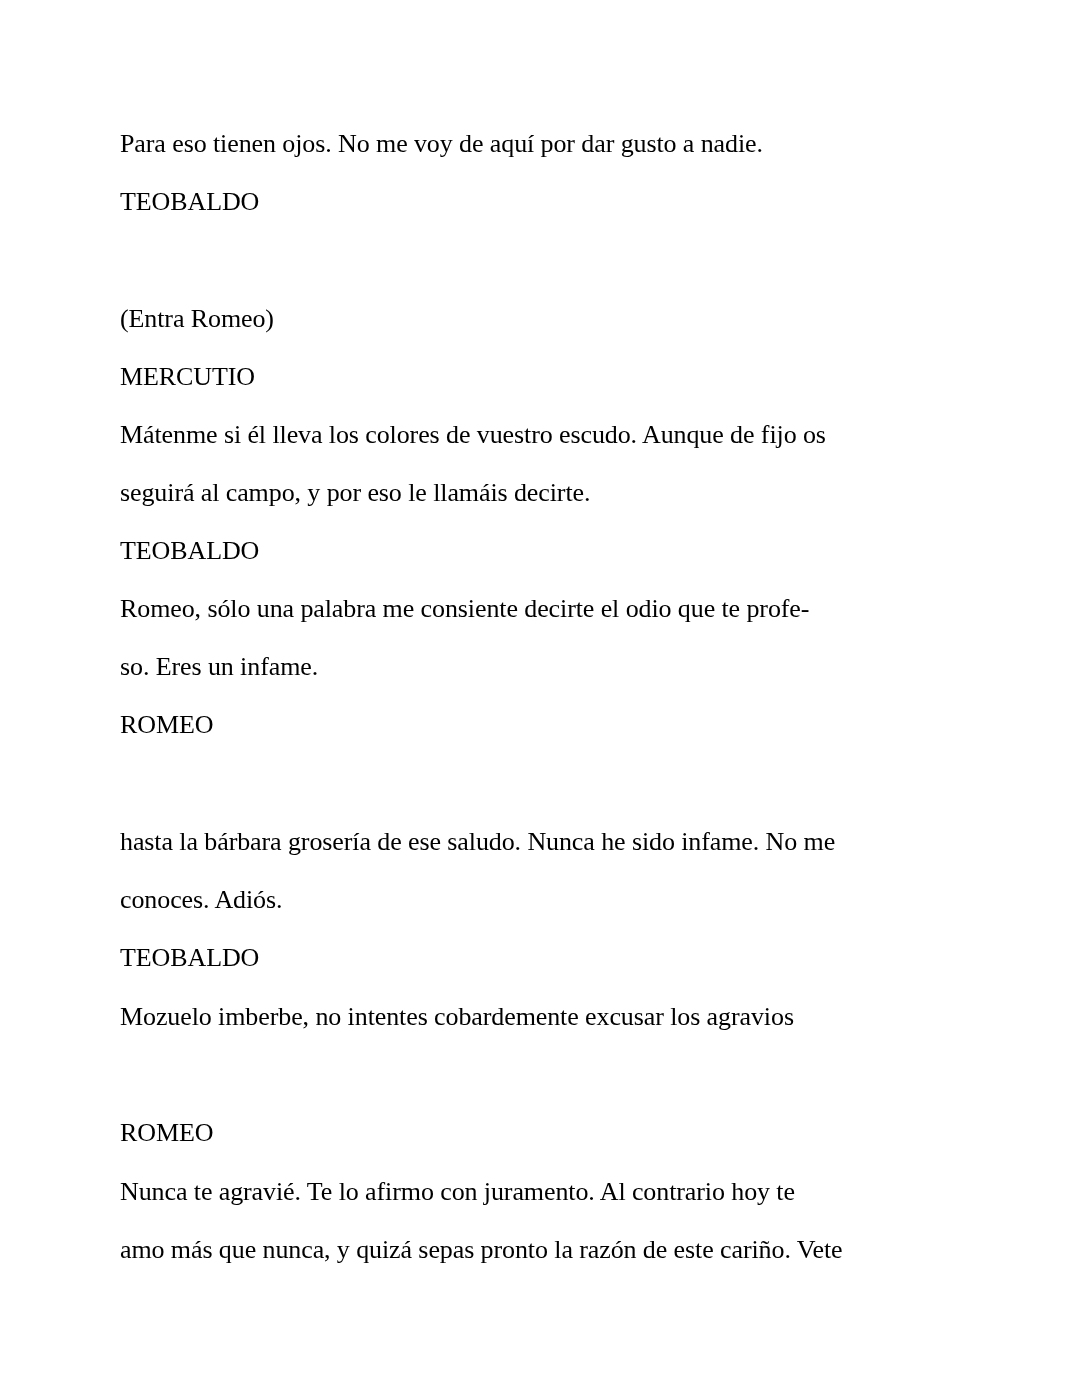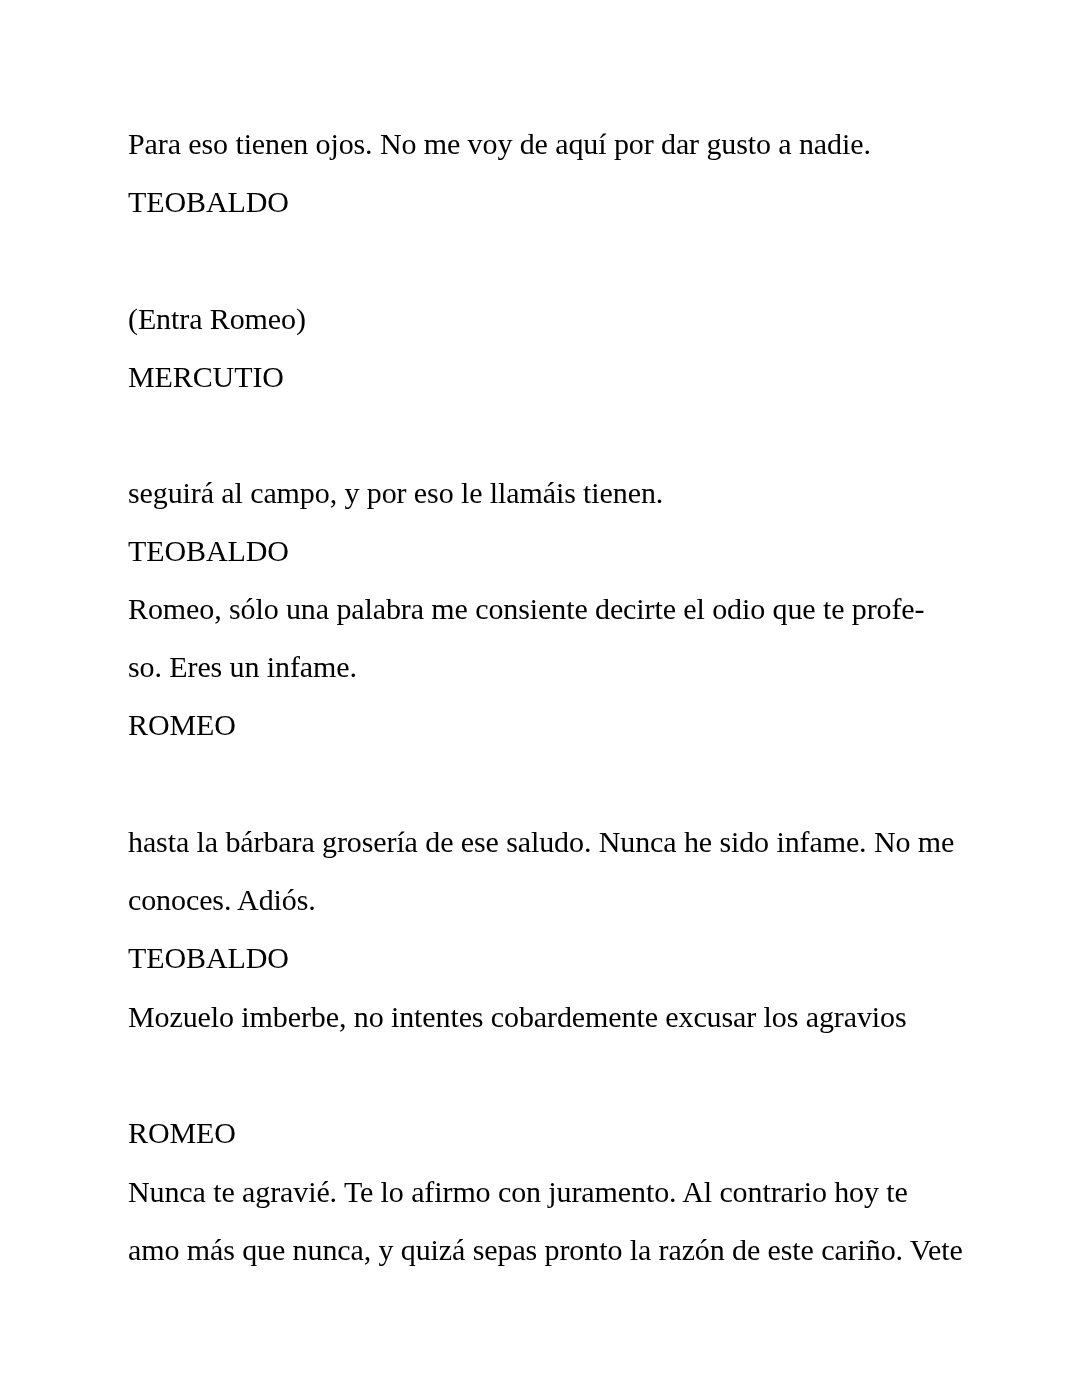--- a/index.html
+++ b/index.html
@@ -18,36 +18,37 @@
     .page {
       position: absolute;
       left: 0;
       top: 0;
       width: 1080px;
       height: 1397px;
       background: #ffffff;
     }
     .line {
       position: absolute;
-      left: 128px;
-      font-size: 30px;
+      left: 120px;
+      font-size: 26px;
       line-height: 30px;
       white-space: nowrap;
       letter-spacing: -0.1px;
     }
   </style>
 </head>
 <body>
 
 <div class="page">
   <div class="line" style="top:129px">Para eso tienen ojos. No me voy de aquí por dar gusto a nadie.</div>
   <div class="line" style="top:187px">TEOBALDO</div>
   <div class="line" style="top:304px">(Entra Romeo)</div>
   <div class="line" style="top:362px">MERCUTIO</div>
-  <div class="line" style="top:478px">seguirá al campo, y por eso le llamáis tienen.</div>
+  <div class="line" style="top:420px">Mátenme si él lleva los colores de vuestro escudo. Aunque de fijo os</div>
+  <div class="line" style="top:478px">seguirá al campo, y por eso le llamáis decirte.</div>
   <div class="line" style="top:536px">TEOBALDO</div>
   <div class="line" style="top:594px">Romeo, sólo una palabra me consiente decirte el odio que te profe-</div>
   <div class="line" style="top:652px">so. Eres un infame.</div>
   <div class="line" style="top:710px">ROMEO</div>
   <div class="line" style="top:827px">hasta la bárbara grosería de ese saludo. Nunca he sido infame. No me</div>
   <div class="line" style="top:885px">conoces. Adiós.</div>
   <div class="line" style="top:943px">TEOBALDO</div>
   <div class="line" style="top:1002px">Mozuelo imberbe, no intentes cobardemente excusar los agravios</div>
   <div class="line" style="top:1118px">ROMEO</div>
   <div class="line" style="top:1235px">amo más que nunca, y quizá sepas pronto la razón de este cariño. Vete</div>

